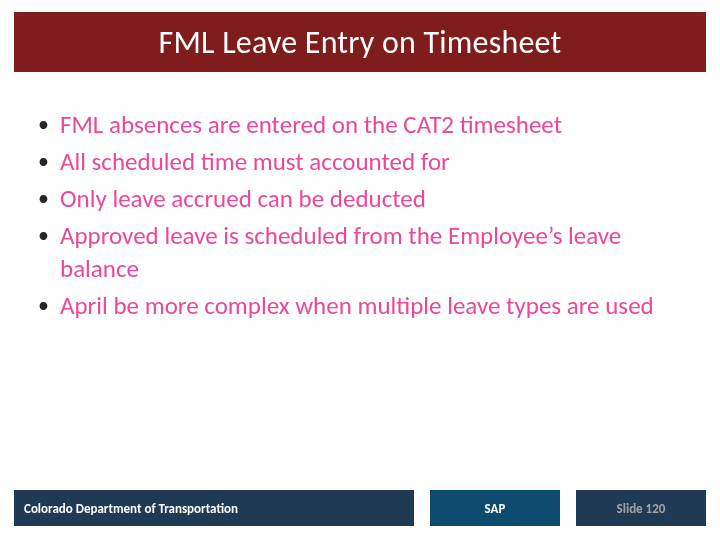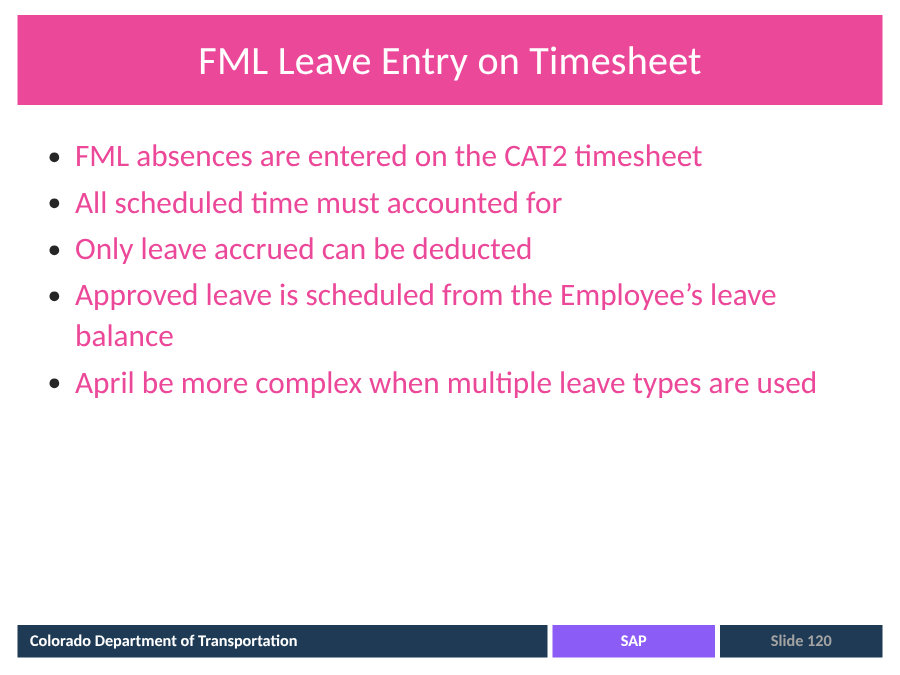--- a/index.html
+++ b/index.html
@@ -5,22 +5,22 @@
     * { margin: 0; padding: 0; box-sizing: border-box; }
     html, body { width: 720px; height: 540px; font-family: Calibri, "Segoe UI", sans-serif; background: #fff; overflow: hidden; }
 
     .slide { width: 720px; height: 540px; position: relative; background: #fff; }
 
     .title-bar {
       position: absolute;
       top: 12px;
       left: 14px;
       right: 14px;
-      height: 72px;
-      background: #ec4899;
+      height: 60px;
+      background: #7f1d1d;
       display: flex;
       align-items: center;
       justify-content: center;
     }
     .title-text {
       color: #fff;
       font-size: 32px;
       font-weight: 400;
       letter-spacing: 0.2px;
     }
@@ -50,36 +50,37 @@
       font-size: 25px;
       line-height: 33px;
       font-weight: 400;
     }
 
     .footer {
       position: absolute;
       left: 14px;
       right: 14px;
       bottom: 14px;
-      height: 26px;
+      height: 36px;
       display: flex;
+      gap: 12px;
     }
     .footer-left {
       flex: 1;
       background: #1f3a54;
       color: #fff;
       display: flex;
       align-items: center;
       padding-left: 10px;
       font-size: 13px;
       font-weight: 600;
     }
     .footer-mid {
       width: 130px;
-      background: #8b5cf6;
+      background: #0c4a6e;
       color: #fff;
       display: flex;
       align-items: center;
       justify-content: center;
       font-size: 13px;
       font-weight: 600;
       margin-left: 4px;
     }
     .footer-right {
       width: 130px;

